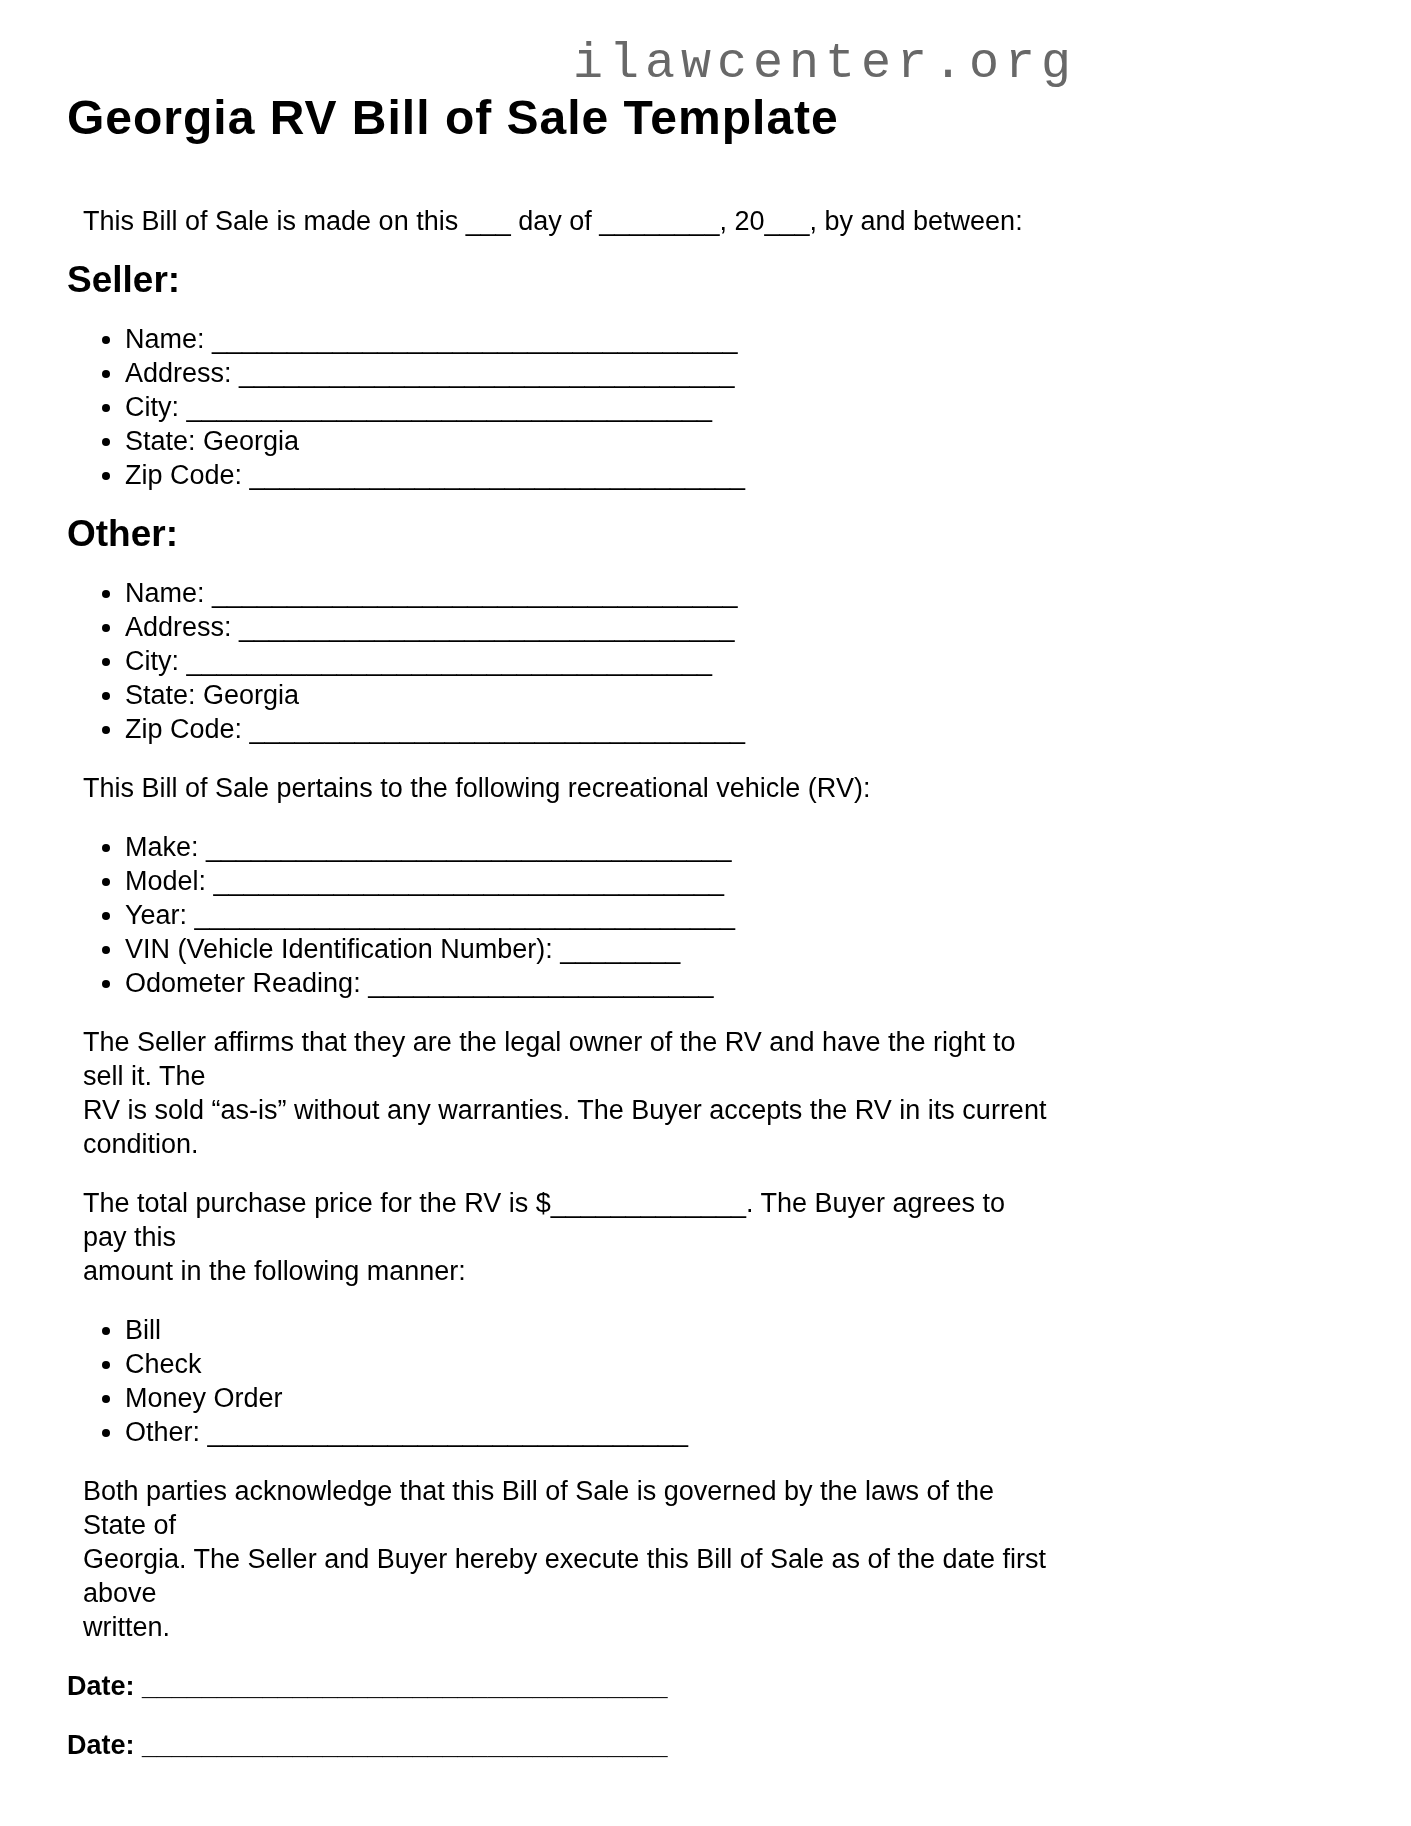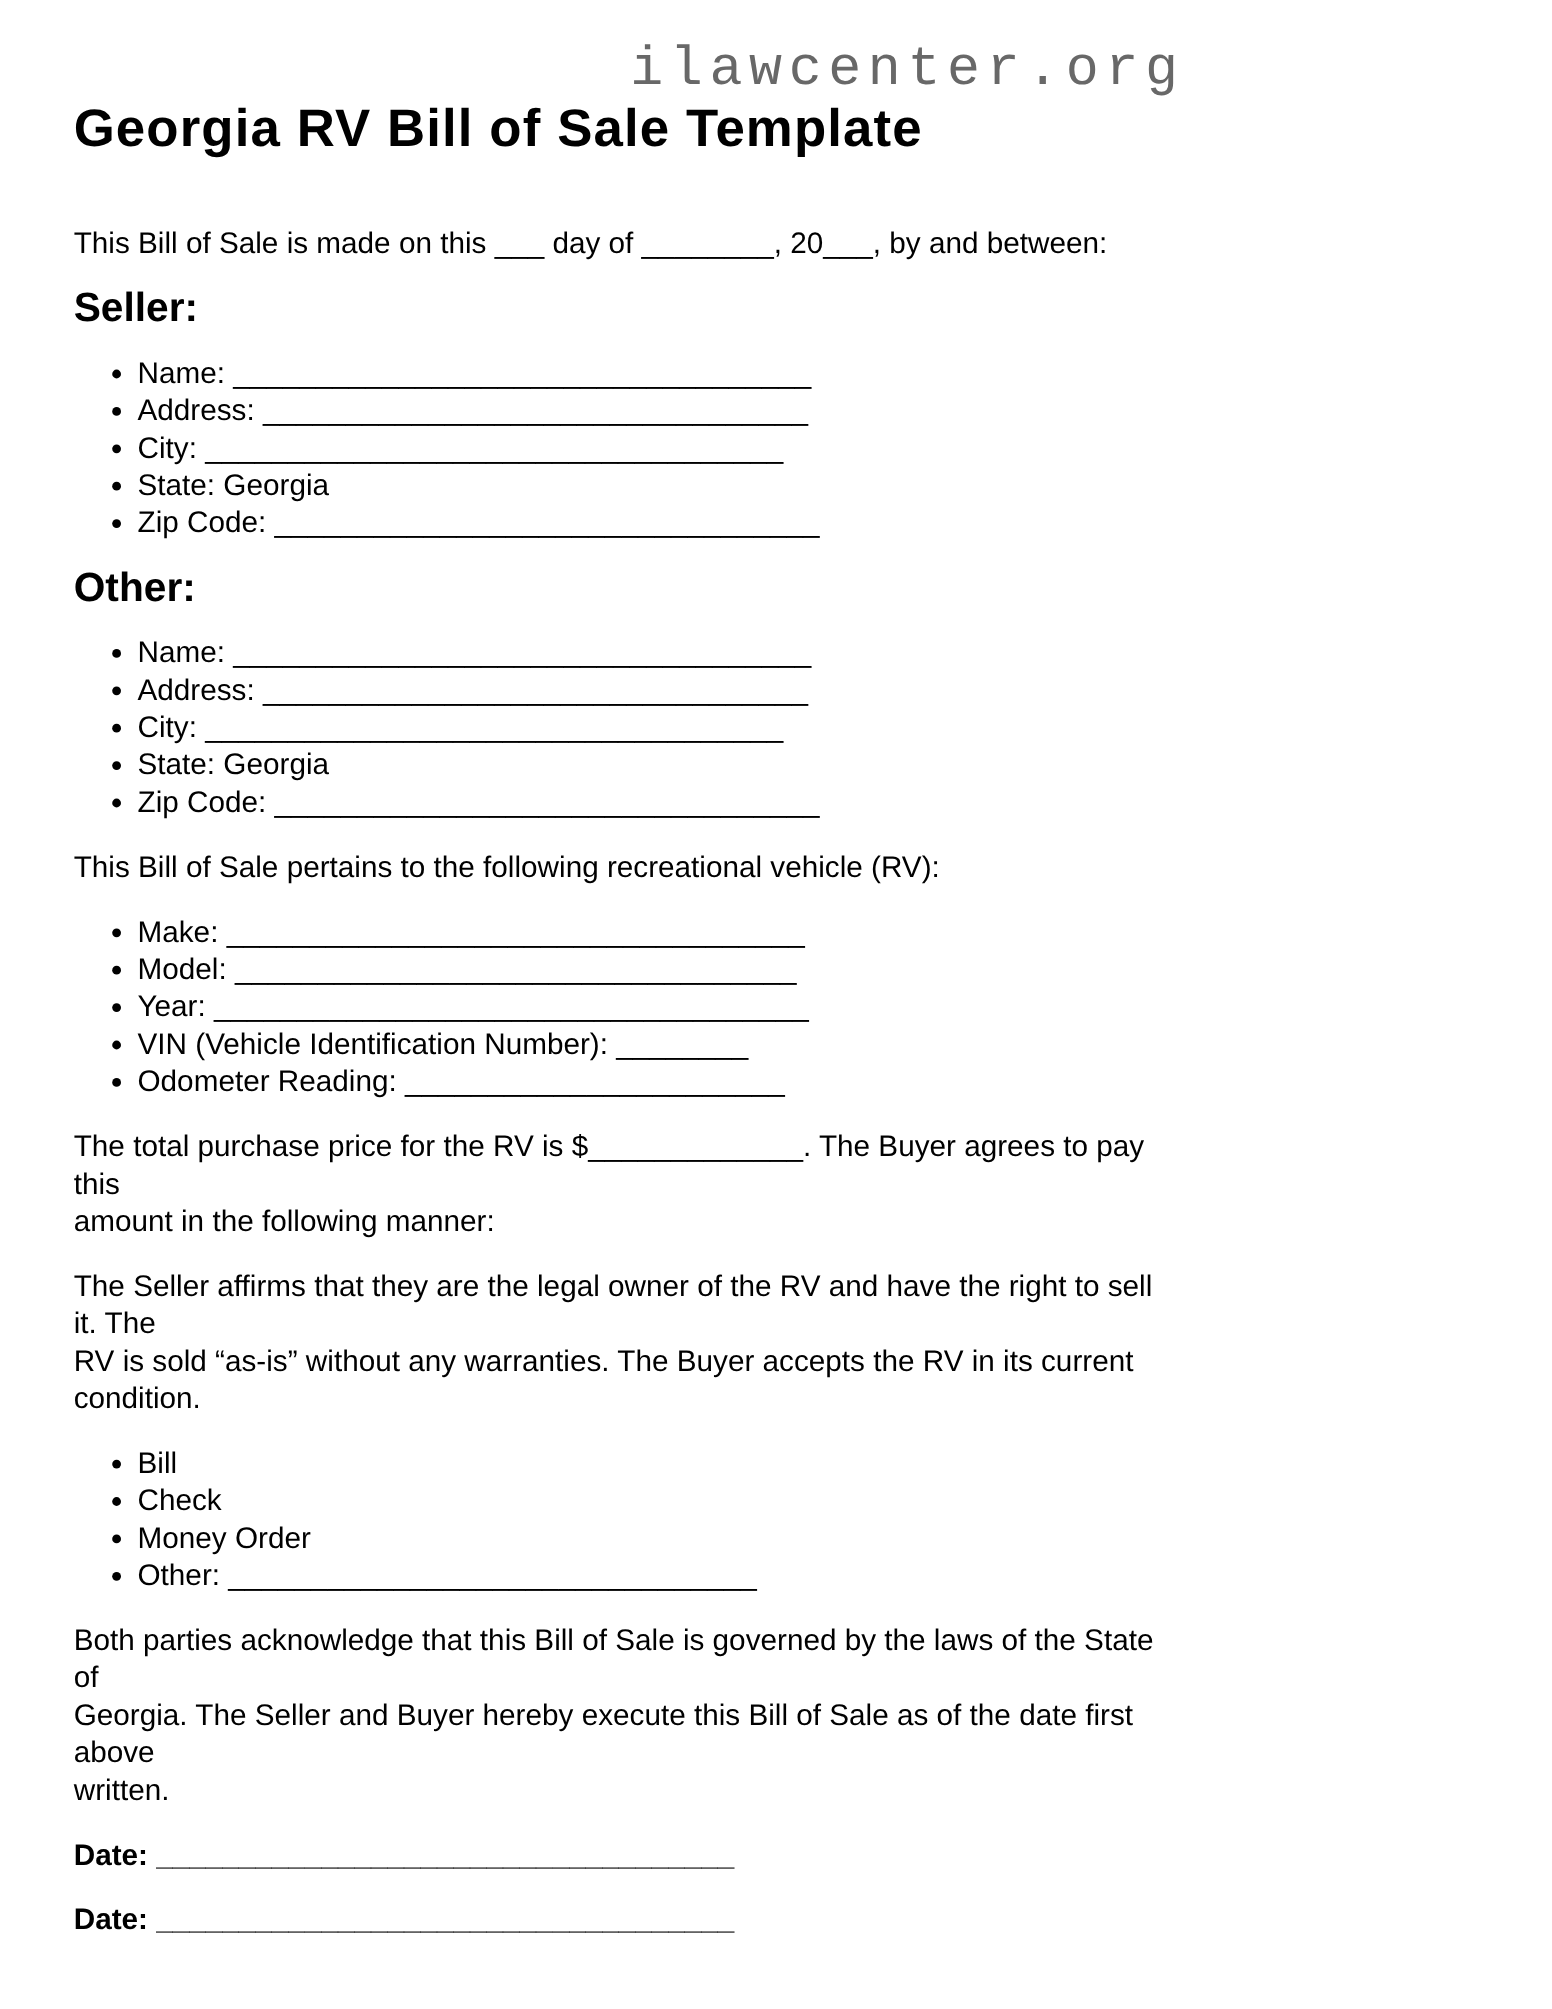--- a/index.html
+++ b/index.html
@@ -34,21 +34,21 @@
   }
   h1.title {
     font-size: 48px;
     line-height: 56px;
     font-weight: bold;
     letter-spacing: 1px;
     margin: 2px 0 58px 0;
     white-space: nowrap;
   }
   p.para {
-    margin: 0 0 25px 0;
+    margin: 0 0 25px 16px;
     white-space: pre-line;
   }
   h3.section {
     font-size: 37px;
     line-height: 34px;
     font-weight: bold;
     margin: 0 0 25px 0;
   }
   ul.blist {
     margin: 0 0 25px 0;
@@ -96,25 +96,25 @@
 
   <p class="para">This Bill of Sale pertains to the following recreational vehicle (RV):</p>
   <ul class="blist">
     <li>Make: ___________________________________</li>
     <li>Model: __________________________________</li>
     <li>Year: ____________________________________</li>
     <li>VIN (Vehicle Identification Number): ________</li>
     <li>Odometer Reading: _______________________</li>
   </ul>
 
+  <p class="para">The Seller affirms that they are the legal owner of the RV and have the right to sell it. The
+RV is sold “as-is” without any warranties. The Buyer accepts the RV in its current condition.</p>
+
   <p class="para">The total purchase price for the RV is $_____________. The Buyer agrees to pay this
 amount in the following manner:</p>
-
-  <p class="para">The Seller affirms that they are the legal owner of the RV and have the right to sell it. The
-RV is sold “as-is” without any warranties. The Buyer accepts the RV in its current condition.</p>
 
   <ul class="blist">
     <li>Bill</li>
     <li>Check</li>
     <li>Money Order</li>
     <li>Other: ________________________________</li>
   </ul>
 
   <p class="para">Both parties acknowledge that this Bill of Sale is governed by the laws of the State of
 Georgia. The Seller and Buyer hereby execute this Bill of Sale as of the date first above

